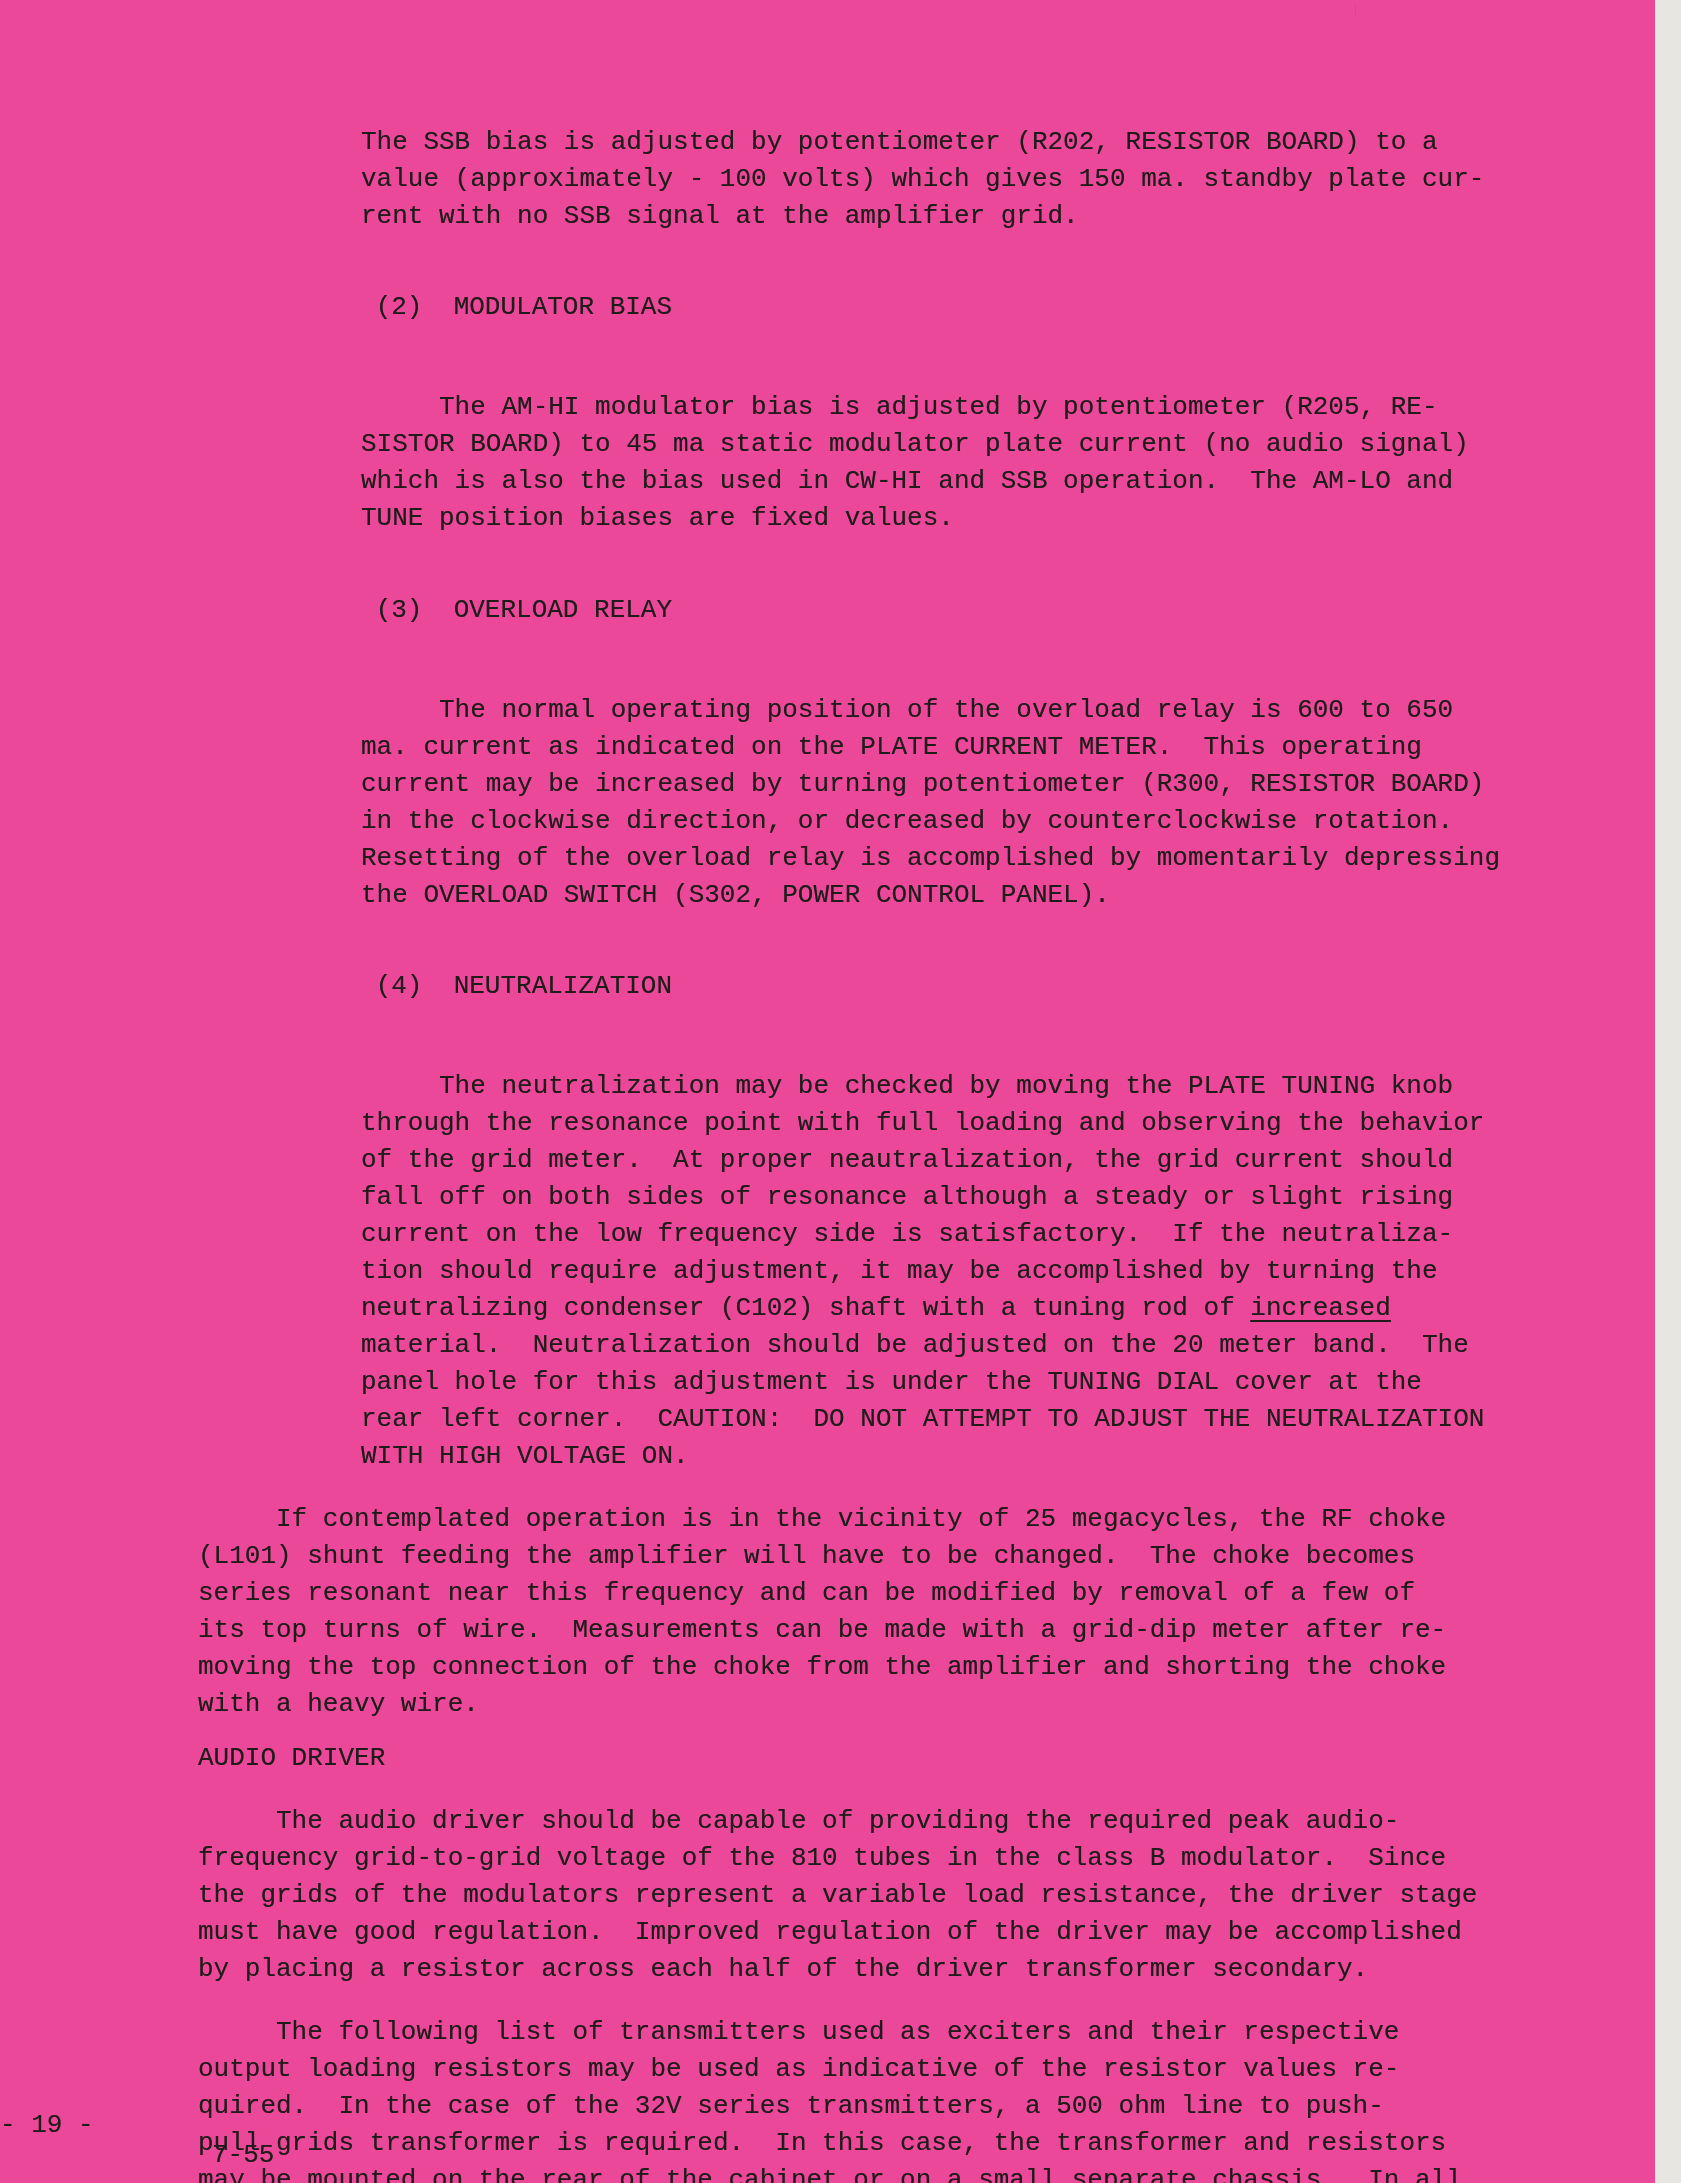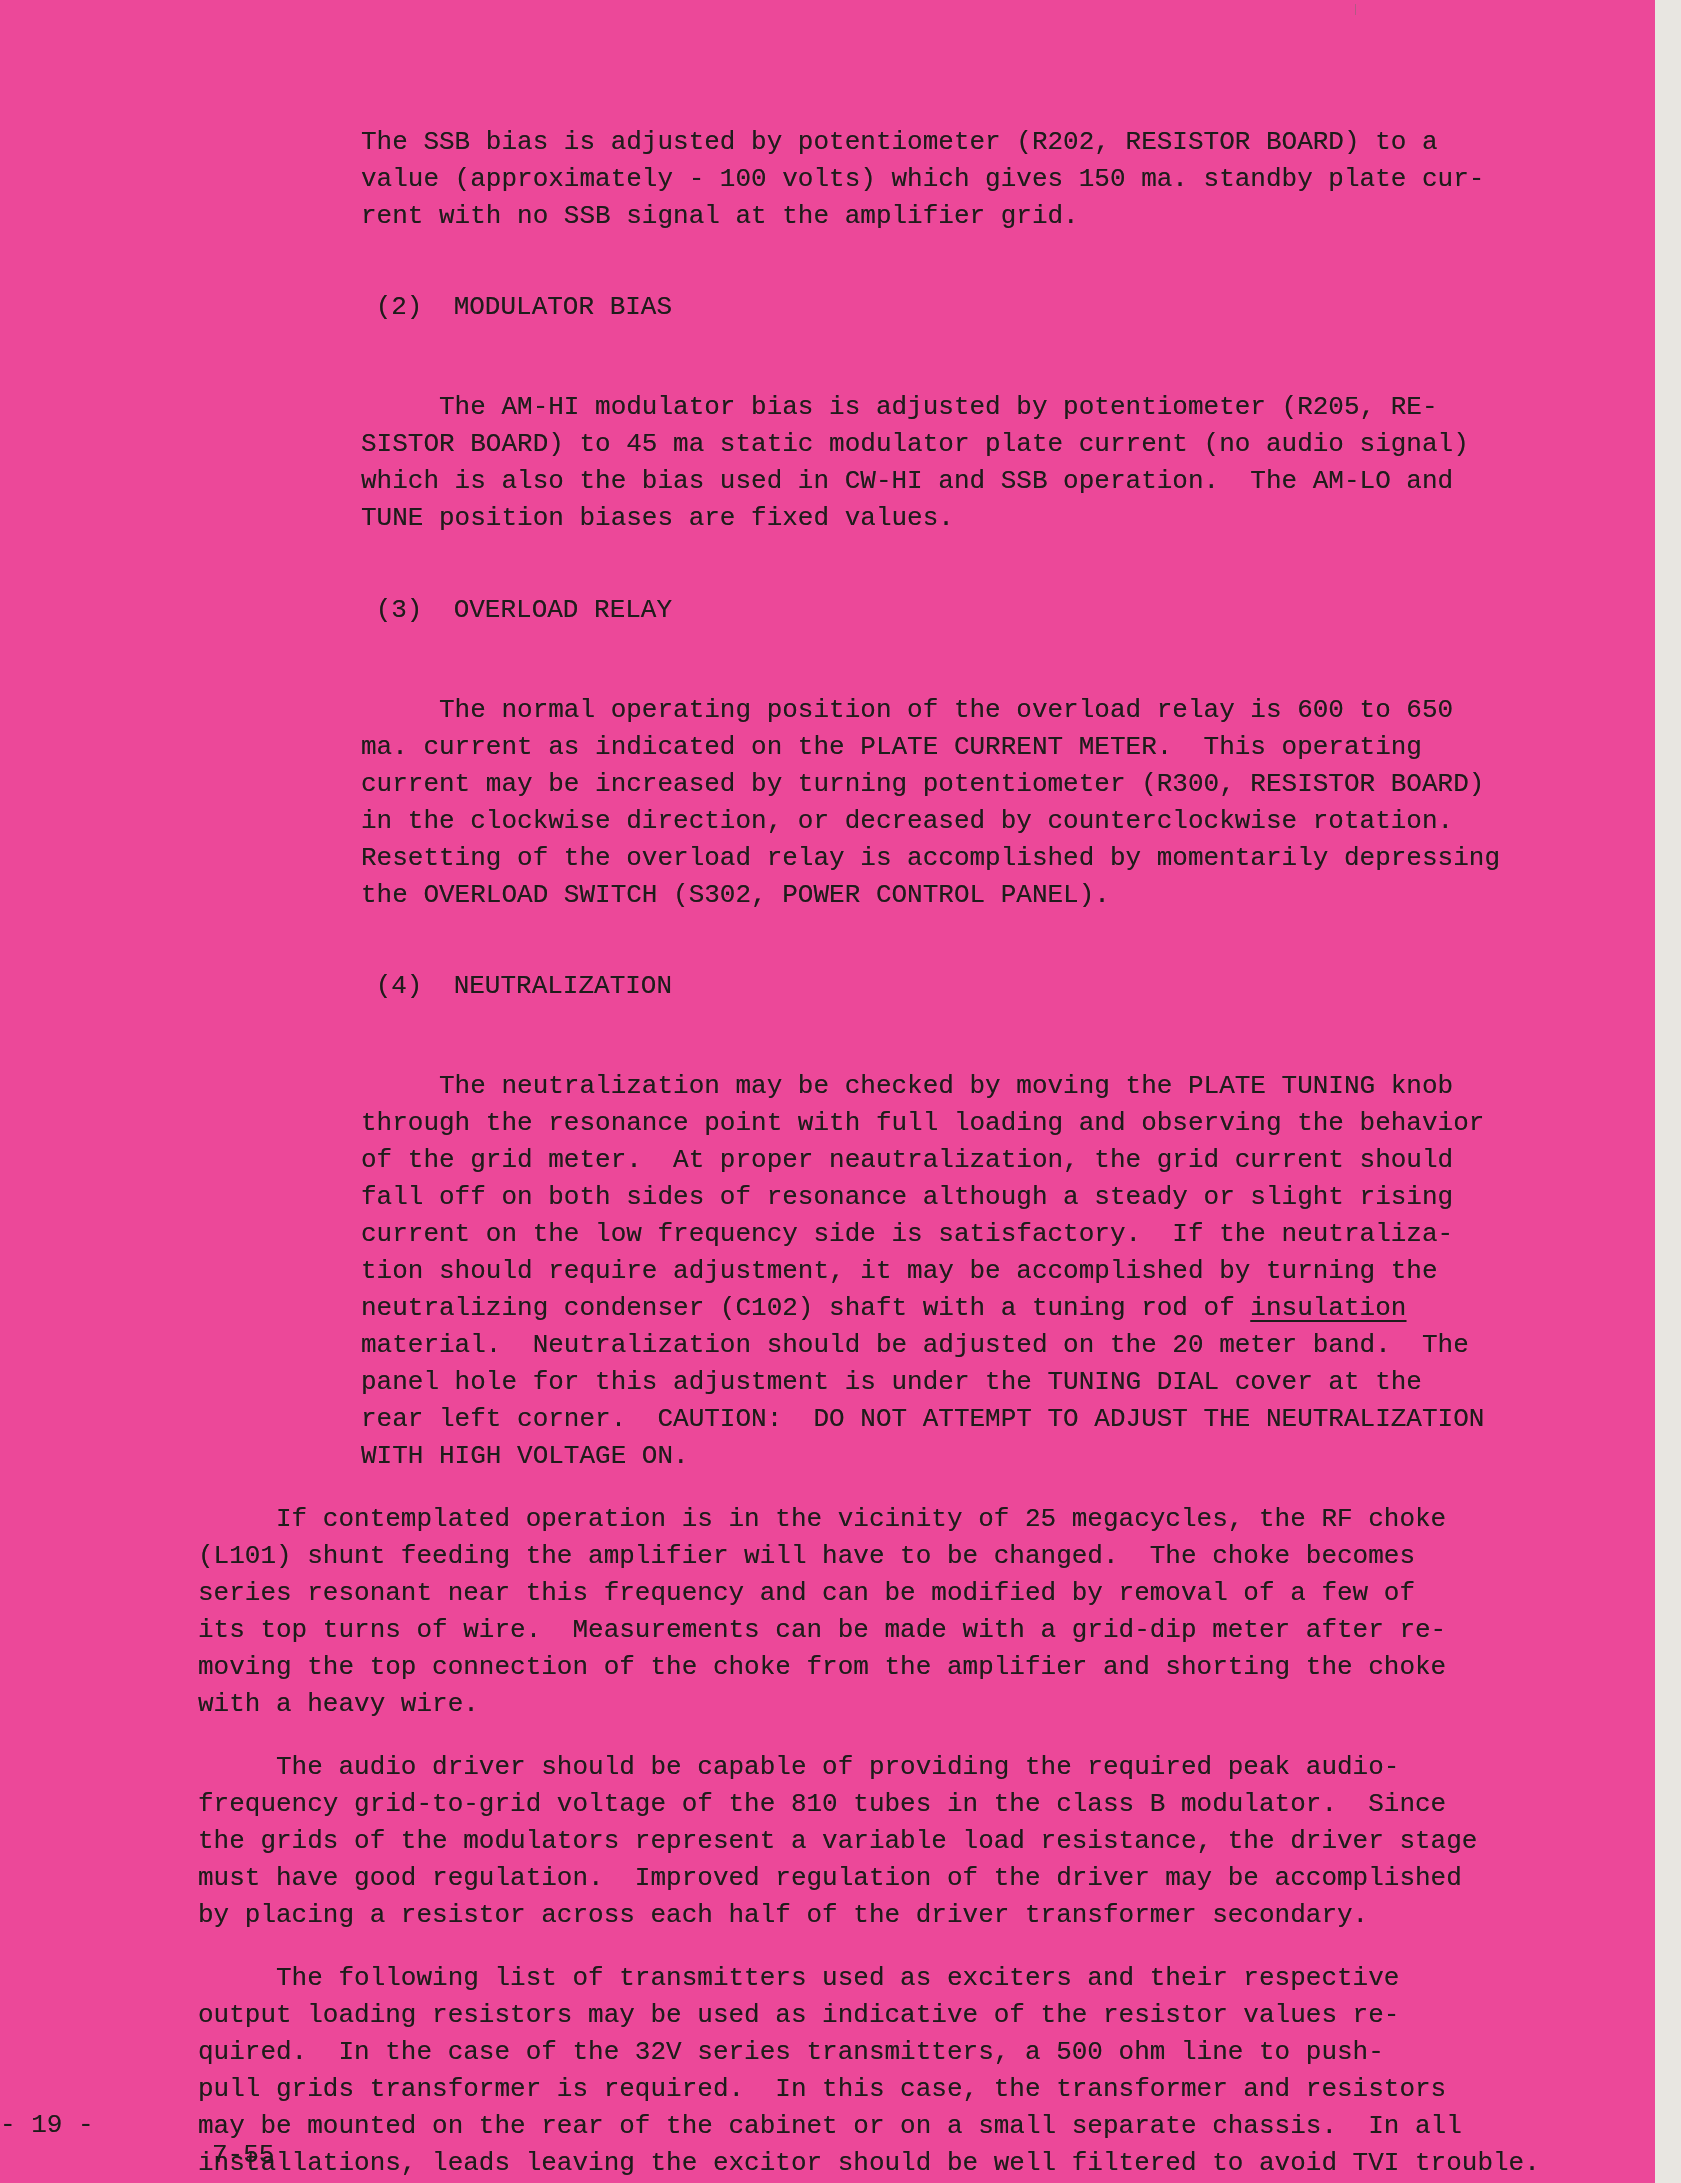--- a/index.html
+++ b/index.html
@@ -88,33 +88,34 @@
 
     <div class="blk numbered-heading">
       <span class="num">(4)</span><span class="title">NEUTRALIZATION</span>
     </div>
     <div class="blk para indent-body"><span>     The neutralization may be checked by moving the PLATE TUNING knob
 through the resonance point with full loading and observing the behavior
 of the grid meter.  At proper neautralization, the grid current should
 fall off on both sides of resonance although a steady or slight rising
 current on the low frequency side is satisfactory.  If the neutraliza-
 tion should require adjustment, it may be accomplished by turning the
-neutralizing condenser (C102) shaft with a tuning rod of </span><span class="u">insulation</span><span>
+neutralizing condenser (C102) shaft with a tuning rod of </span><span class="u">increased</span><span>
 material.  Neutralization should be adjusted on the 20 meter band.  The
 panel hole for this adjustment is under the TUNING DIAL cover at the
 rear left corner.  CAUTION:  DO NOT ATTEMPT TO ADJUST THE NEUTRALIZATION
 WITH HIGH VOLTAGE ON.</span></div>
 
     <div class="blk para">     If contemplated operation is in the vicinity of 25 megacycles, the RF choke
 (L101) shunt feeding the amplifier will have to be changed.  The choke becomes
 series resonant near this frequency and can be modified by removal of a few of
 its top turns of wire.  Measurements can be made with a grid-dip meter after re-
 moving the top connection of the choke from the amplifier and shorting the choke
 with a heavy wire.</div>
 
+    <div class="blk main-heading">AUDIO DRIVER</div>
     <div class="blk para">     The audio driver should be capable of providing the required peak audio-
 frequency grid-to-grid voltage of the 810 tubes in the class B modulator.  Since
 the grids of the modulators represent a variable load resistance, the driver stage
 must have good regulation.  Improved regulation of the driver may be accomplished
 by placing a resistor across each half of the driver transformer secondary.</div>
     <div class="blk para">     The following list of transmitters used as exciters and their respective
 output loading resistors may be used as indicative of the resistor values re-
 quired.  In the case of the 32V series transmitters, a 500 ohm line to push-
 pull grids transformer is required.  In this case, the transformer and resistors
 may be mounted on the rear of the cabinet or on a small separate chassis.  In all

